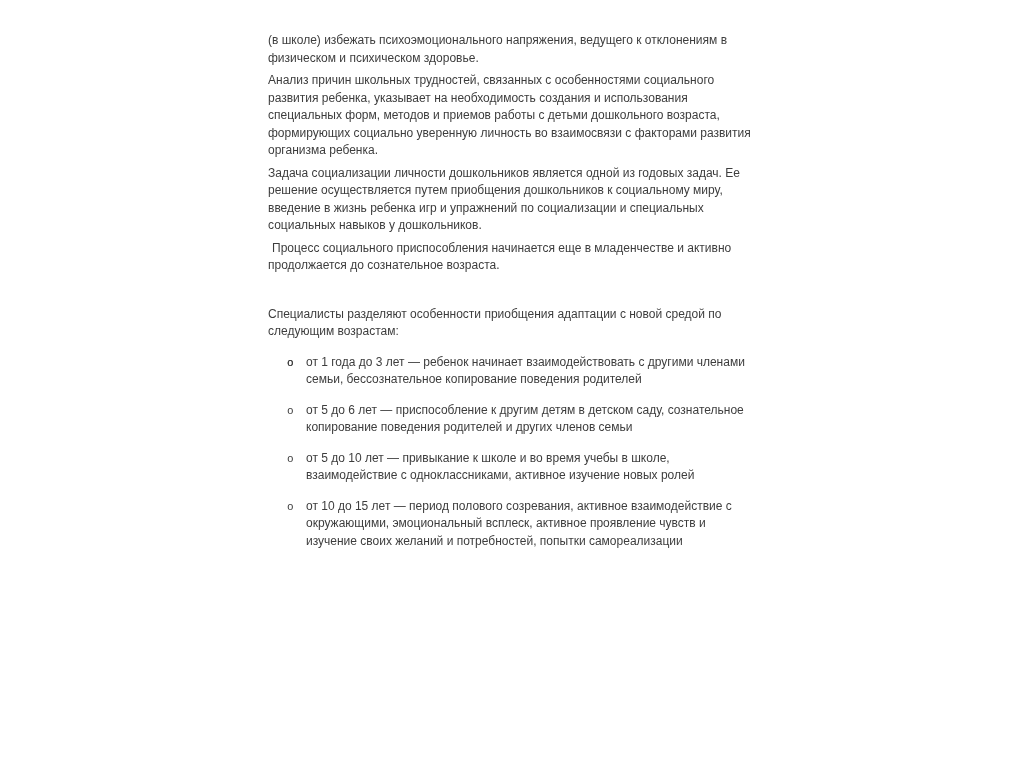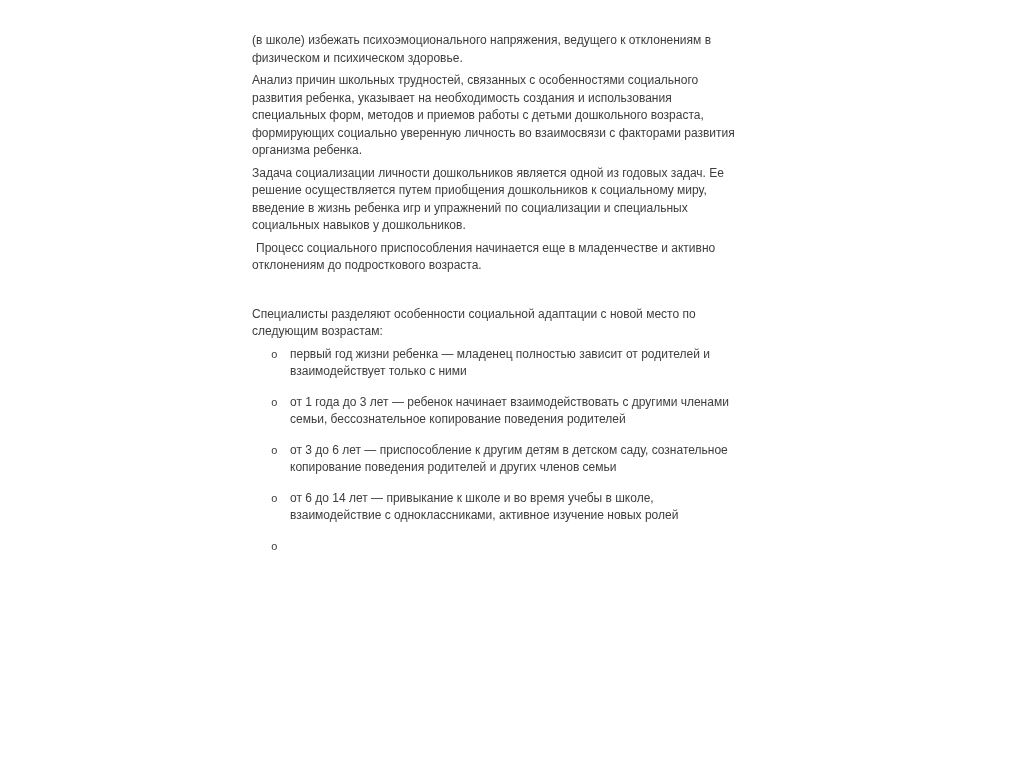--- a/index.html
+++ b/index.html
@@ -5,21 +5,21 @@
   html, body {
     margin: 0;
     padding: 0;
     background: #ffffff;
     width: 1024px;
     height: 768px;
     overflow: hidden;
   }
   .doc-page {
     position: absolute;
-    left: 252px;
+    left: 268px;
     top: 32px;
     width: 492px;
     font-family: "Liberation Sans", sans-serif;
     font-size: 12px;
     line-height: 17.5px;
     color: #3d3d3d;
   }
   .doc-page p {
     margin: 0 0 5px 0;
     padding: 0;
@@ -50,37 +50,37 @@
     color: #3d3d3d;
   }
 </style>
 </head>
 <body>
 
 <div class="doc-page">
   <p>(в школе) избежать психоэмоционального напряжения, ведущего к отклонениям в физическом и психическом здоровье.</p>
   <p>Анализ причин школьных трудностей, связанных с особенностями социального развития ребенка, указывает на необходимость создания и использования специальных форм, методов и приемов работы с детьми дошкольного возраста, формирующих социально уверенную личность во взаимосвязи с факторами развития организма ребенка.</p>
   <p>Задача социализации личности дошкольников является одной из годовых задач. Ее решение осуществляется путем приобщения дошкольников к социальному миру, введение в жизнь ребенка игр и упражнений по социализации и специальных социальных навыков у дошкольников.</p>
-  <p class="lead-space">Процесс социального приспособления начинается еще в младенчестве и активно отклонениям до подросткового возраста.</p>
+  <p class="lead-space">Процесс социального приспособления начинается еще в младенчестве и активно продолжается до сознательное возраста.</p>
   <div class="blank-gap"></div>
-  <p>Специалисты разделяют особенности социальной адаптации с новой место по следующим возрастам:</p>
+  <p>Специалисты разделяют особенности приобщения адаптации с новой средой по следующим возрастам:</p>
   <ul class="stage-list">
     <li>
       <span class="bullet">o</span>
-      <span>первый год жизни ребенка — младенец полностью зависит от родителей и взаимодействует только с ними</span>
     </li>
     <li>
       <span class="bullet">o</span>
       <span>от 1 года до 3 лет — ребенок начинает взаимодействовать с другими членами семьи, бессознательное копирование поведения родителей</span>
     </li>
     <li>
       <span class="bullet">o</span>
-      <span>от 3 до 6 лет — приспособление к другим детям в детском саду, сознательное копирование поведения родителей и других членов семьи</span>
+      <span>от 5 до 6 лет — приспособление к другим детям в детском саду, сознательное копирование поведения родителей и других членов семьи</span>
     </li>
     <li>
       <span class="bullet">o</span>
-      <span>от 6 до 14 лет — привыкание к школе и во время учебы в школе, взаимодействие с одноклассниками, активное изучение новых ролей</span>
+      <span>от 5 до 10 лет — привыкание к школе и во время учебы в школе, взаимодействие с одноклассниками, активное изучение новых ролей</span>
     </li>
     <li>
       <span class="bullet">o</span>
+      <span>от 10 до 15 лет — период полового созревания, активное взаимодействие с окружающими, эмоциональный всплеск, активное проявление чувств и изучение своих желаний и потребностей, попытки самореализации</span>
     </li>
   </ul>
 </div>
 
 </body></html>

